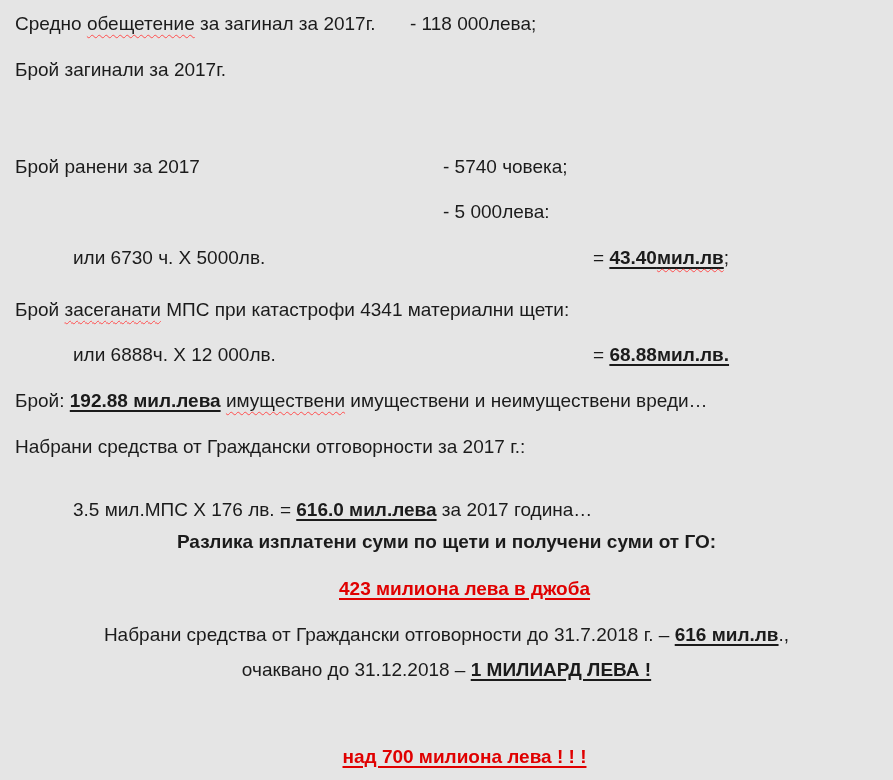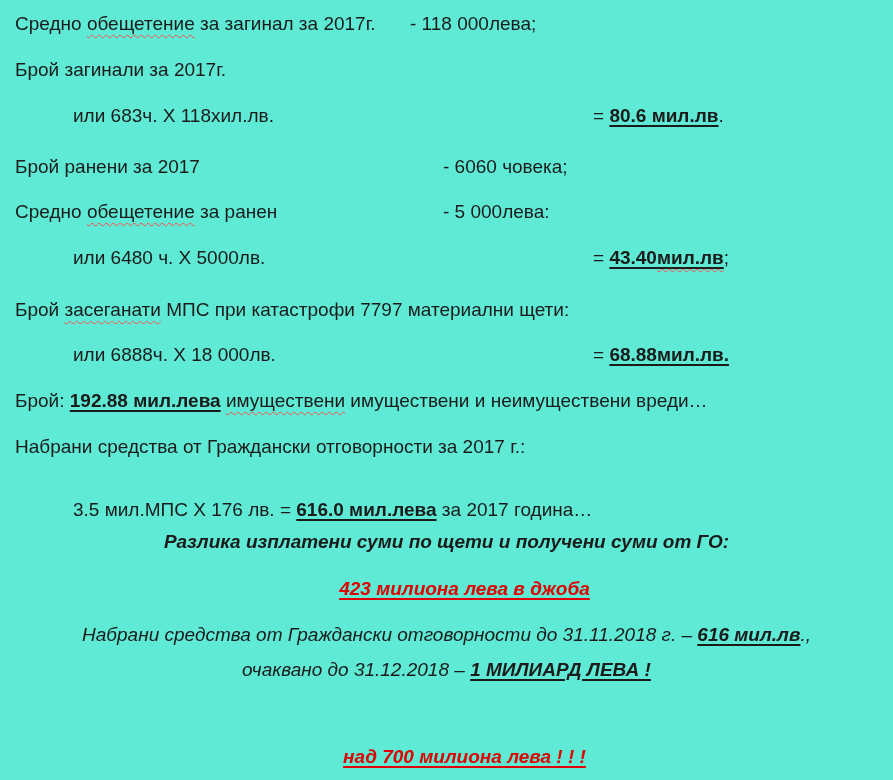--- a/index.html
+++ b/index.html
@@ -1,27 +1,27 @@
 <!DOCTYPE html>
 <html><head>
 <meta charset="utf-8">
 <style>
   html, body { margin:0; padding:0; background:#ffffff; }
   .page {
     position:relative;
     width:893px; height:780px;
-    background:#5eead4;
+    background:#e5e5e5;
     font-family:"Liberation Sans","DejaVu Sans",sans-serif;
     font-size:19px;
     color:#1b1b1b;
     overflow:hidden;
   }
   .row { position:absolute; left:0; width:100%; height:28px; line-height:28px; white-space:nowrap; }
   .seg { position:absolute; top:0; white-space:nowrap; }
-  .center { text-align:center;font-style:italic; }
+  .center { text-align:center; }
   .b { font-weight:bold; }
   .u  { text-decoration-line:underline; text-decoration-thickness:2px; text-underline-offset:3px; }
   .u1 { text-decoration-line:underline; text-decoration-thickness:1.5px; text-underline-offset:3px; }
   .red { color:#e00000;margin-left:36px; }
   .sp {
     text-decoration-line:underline;
     text-decoration-style:wavy;
     text-decoration-color:#ff4d4d;
     text-decoration-thickness:1px;
     text-underline-offset:4px;
@@ -35,45 +35,42 @@
   <div class="row" style="top:10px">
     <span class="seg" style="left:15px"><span>Средно </span><span class="sp">обещетение</span><span> за загинал за 2017г.</span></span>
     <span class="seg" style="left:410px">- 118 000лева;</span>
   </div>
 
   <div class="row" style="top:56px">
     <span class="seg" style="left:15px">Брой загинали за 2017г.</span>
   </div>
 
   <div class="row" style="top:102px">
-    <span class="seg" style="left:73px">или 683ч. Х 118хил.лв.</span>
-    <span class="seg" style="left:593px"><span>= </span><span class="b u">80.6 мил.лв</span><span>.</span></span>
   </div>
 
   <div class="row" style="top:153px">
     <span class="seg" style="left:15px">Брой ранени за 2017</span>
-    <span class="seg" style="left:443px">- 6060 човека;</span>
+    <span class="seg" style="left:443px">- 5740 човека;</span>
   </div>
 
   <div class="row" style="top:198px">
-    <span class="seg" style="left:15px"><span>Средно </span><span class="sp">обещетение</span><span> за ранен</span></span>
     <span class="seg" style="left:443px">- 5 000лева:</span>
   </div>
 
   <div class="row" style="top:244px">
-    <span class="seg" style="left:73px">или 6480 ч. Х 5000лв.</span>
+    <span class="seg" style="left:73px">или 6730 ч. Х 5000лв.</span>
     <span class="seg" style="left:593px"><span>= </span><span class="b u"><span>43.40</span><span class="sp">мил.лв</span></span><span>;</span></span>
   </div>
 
   <div class="row" style="top:296px">
-    <span class="seg" style="left:15px"><span>Брой </span><span class="sp">засеганати</span><span> МПС при катастрофи 7797 материални щети:</span></span>
+    <span class="seg" style="left:15px"><span>Брой </span><span class="sp">засеганати</span><span> МПС при катастрофи 4341 материални щети:</span></span>
   </div>
 
   <div class="row" style="top:341px">
-    <span class="seg" style="left:73px">или 6888ч. Х 18 000лв.</span>
+    <span class="seg" style="left:73px">или 6888ч. Х 12 000лв.</span>
     <span class="seg" style="left:593px"><span>= </span><span class="b u">68.88мил.лв.</span></span>
   </div>
 
   <div class="row" style="top:387px">
     <span class="seg" style="left:15px"><span>Брой: </span><span class="b u">192.88 мил.лева</span><span> </span><span class="sp">имуществени</span><span> имуществени и неимуществени вреди…</span></span>
   </div>
 
   <div class="row" style="top:433px">
     <span class="seg" style="left:15px">Набрани средства от Граждански отговорности за 2017 г.:</span>
   </div>
@@ -84,21 +81,21 @@
 
   <div class="row center b" style="top:528px">
     <span>Разлика изплатени суми по щети и получени суми от ГО:</span>
   </div>
 
   <div class="row center b" style="top:575px">
     <span class="red u">423 милиона лева в джоба</span>
   </div>
 
   <div class="row center" style="top:621px">
-    <span>Набрани средства от Граждански отговорности до 31.11.2018 г. – </span><span class="b u">616 мил.лв</span><span>.,</span>
+    <span>Набрани средства от Граждански отговорности до 31.7.2018 г. – </span><span class="b u">616 мил.лв</span><span>.,</span>
   </div>
 
   <div class="row center" style="top:656px">
     <span>очаквано до 31.12.2018 – </span><span class="b u">1 МИЛИАРД ЛЕВА !</span>
   </div>
 
 
   <div class="row center b" style="top:743px">
     <span class="red u">над 700 милиона лева ! ! !</span>
   </div>

